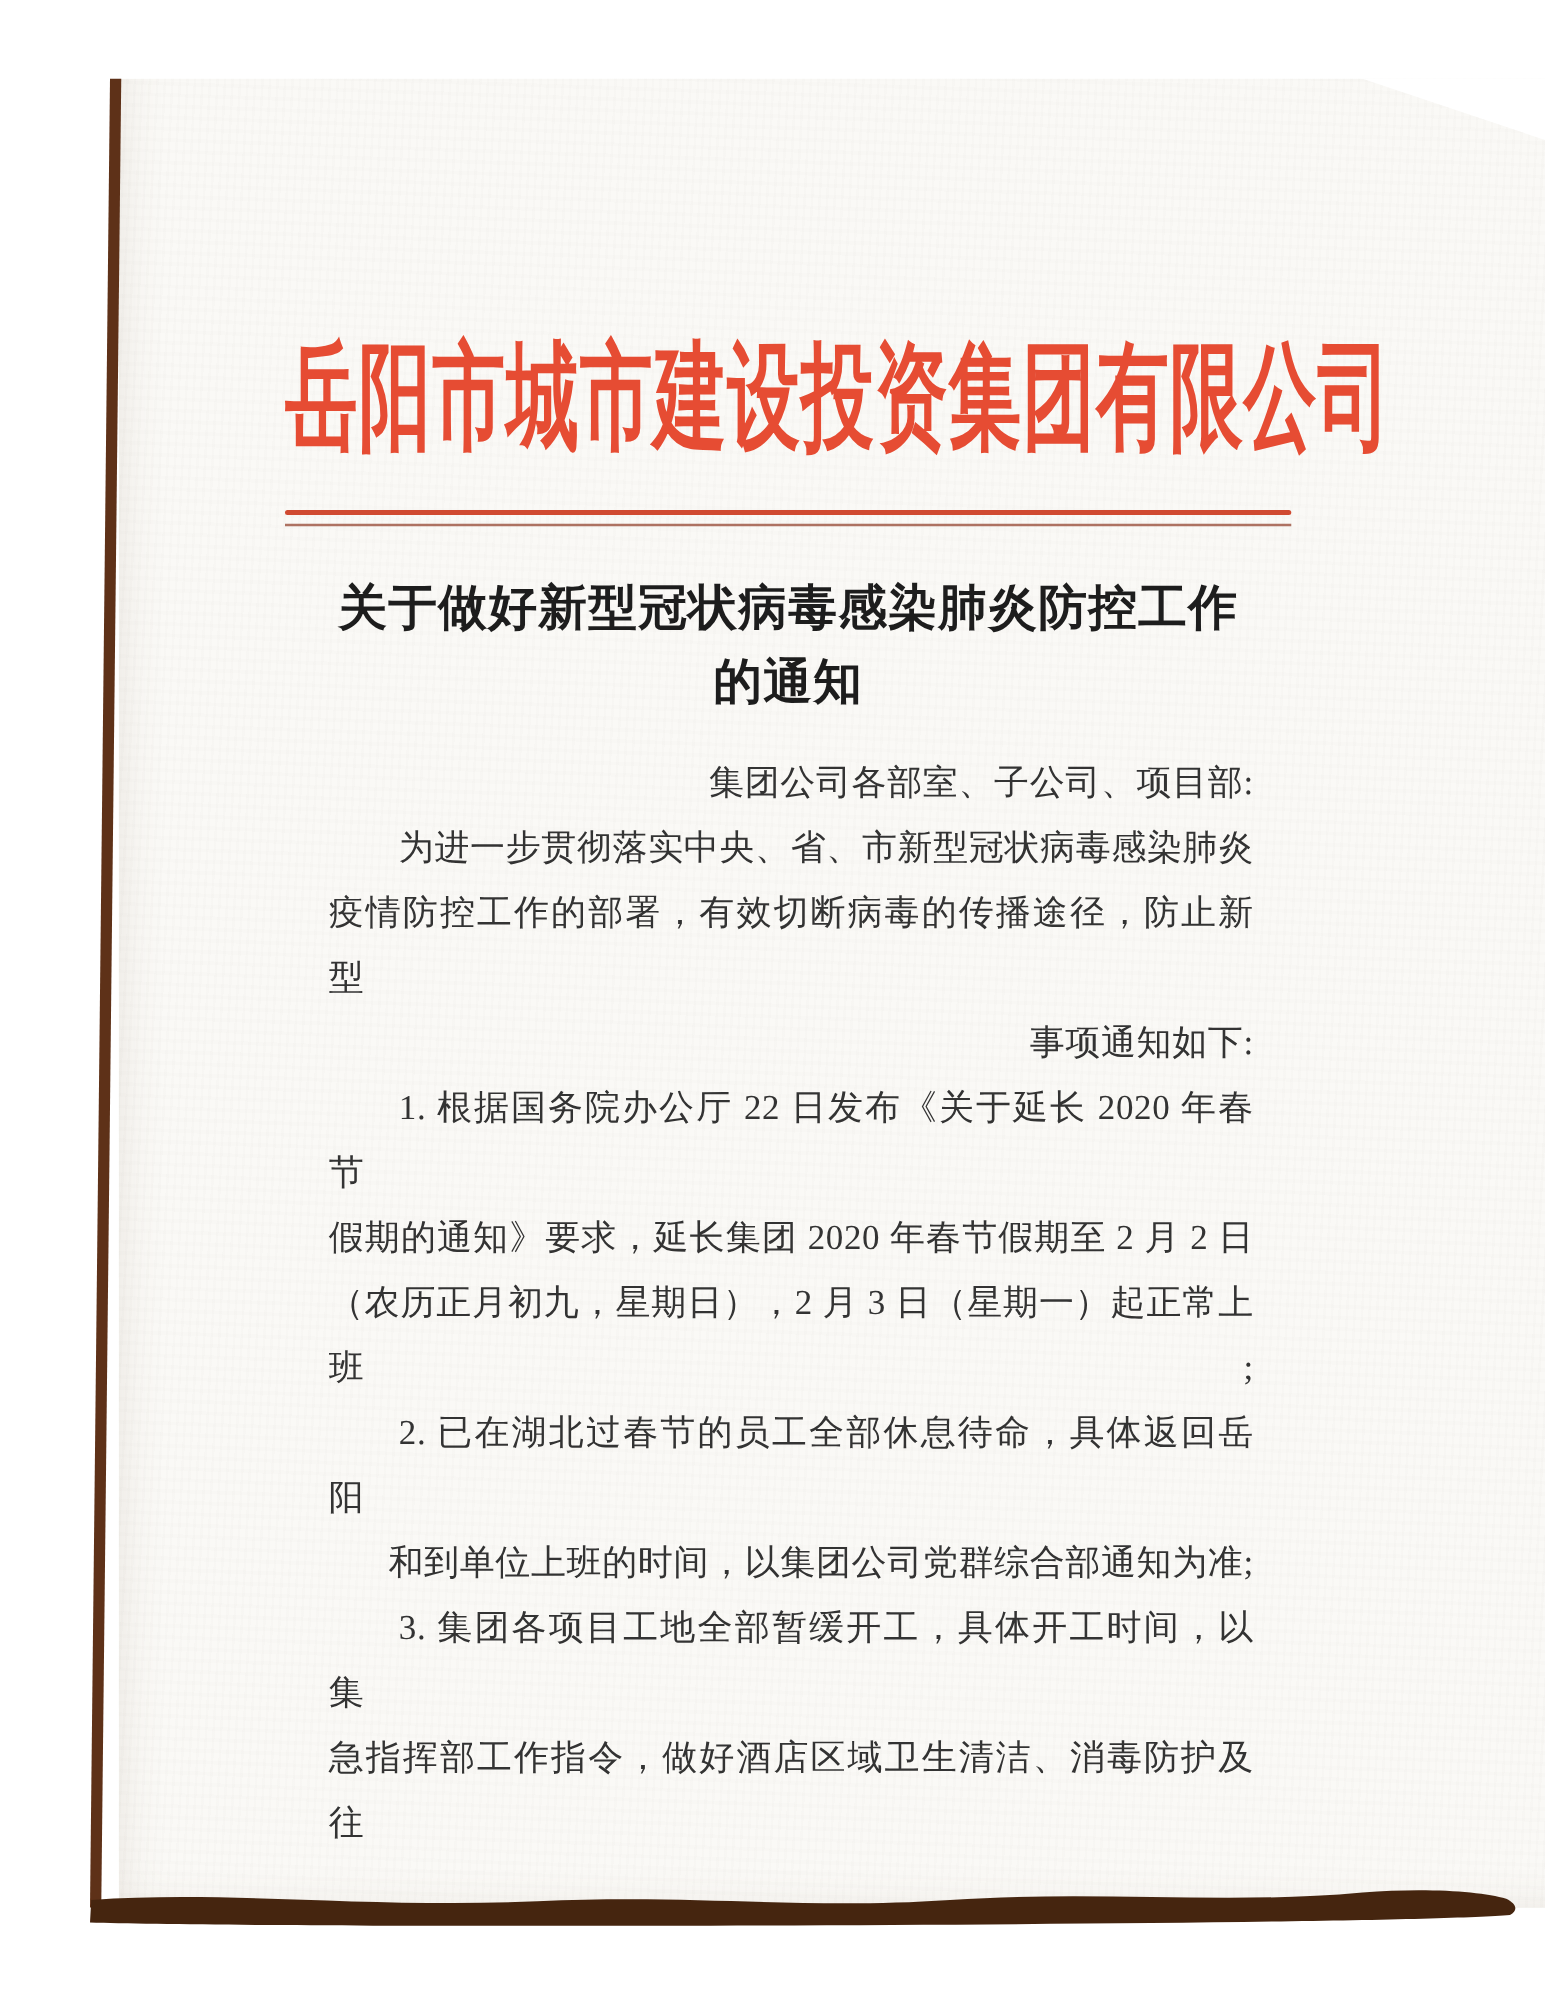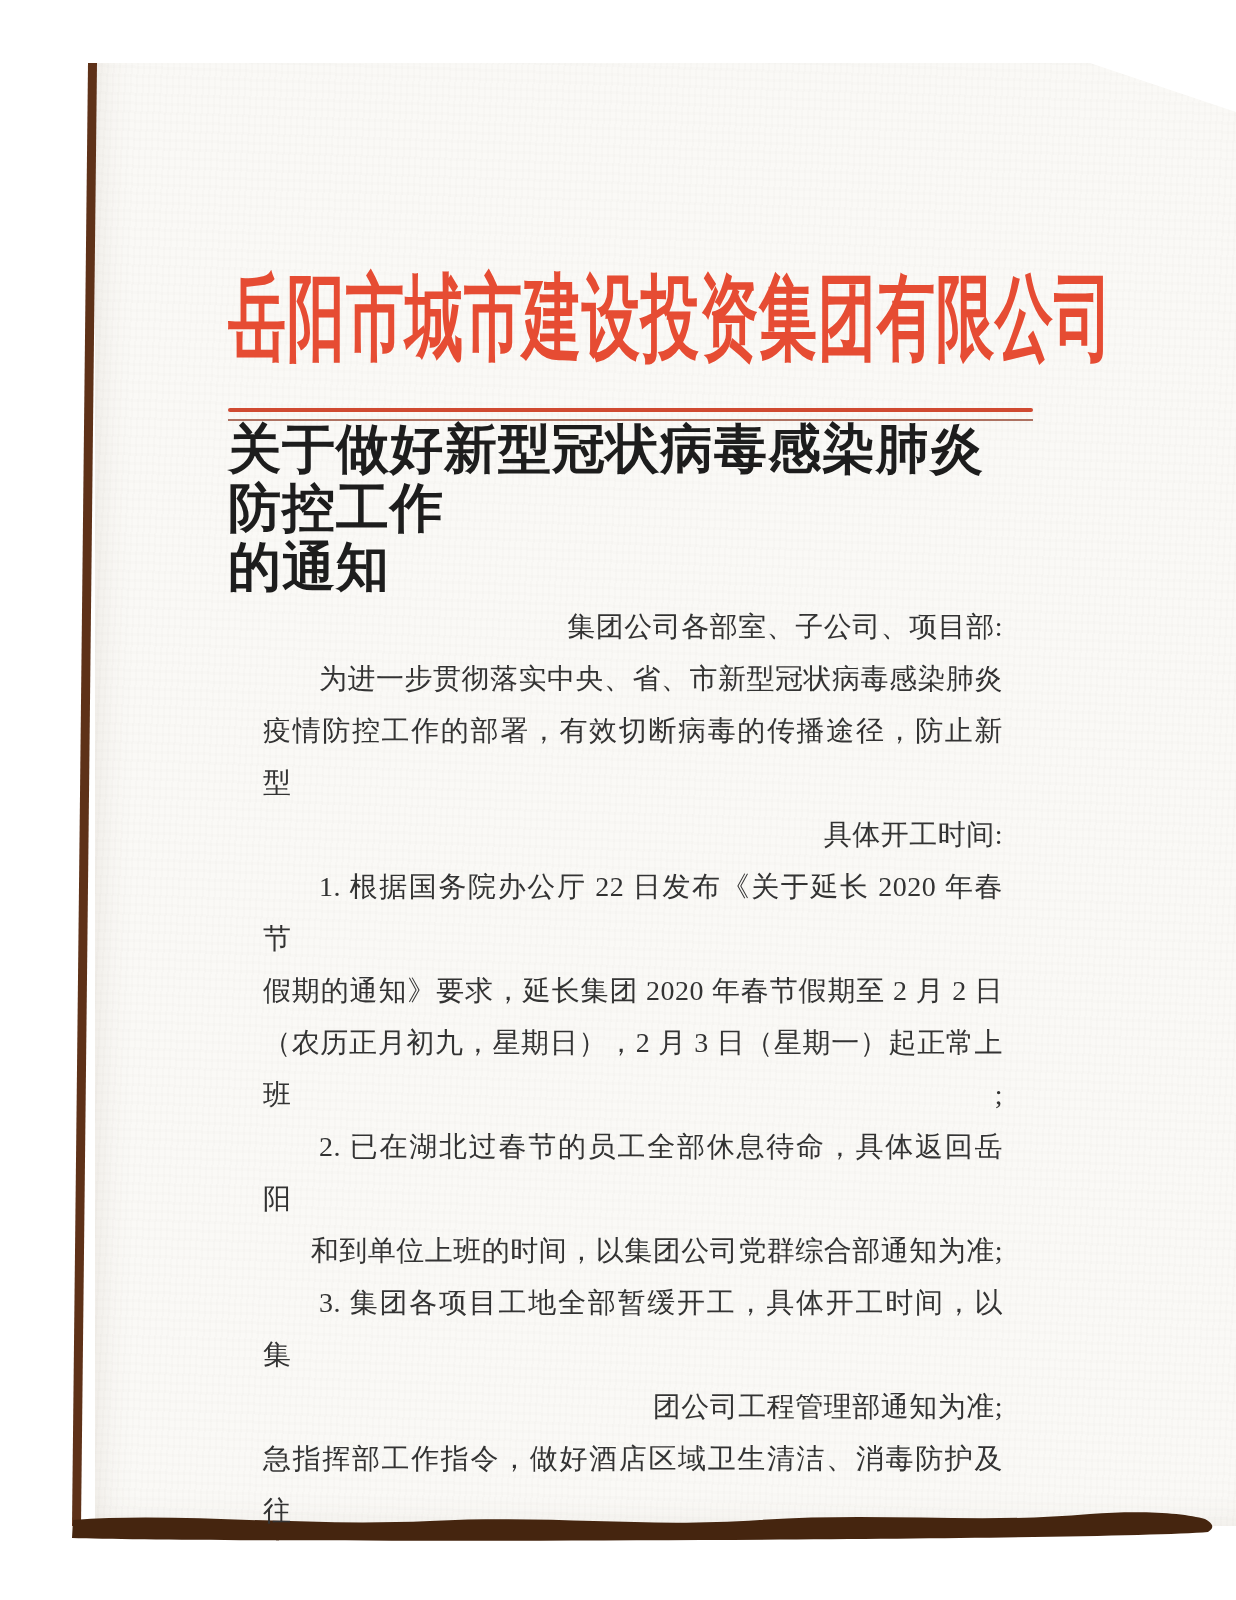--- a/index.html
+++ b/index.html
@@ -42,23 +42,23 @@
   .rule-thick{
     position:absolute;left:228px;top:408px;width:805px;height:4px;
     background:var(--rule_red,#d04a31);border-radius:2px;
   }
   .rule-thin{
     position:absolute;left:228px;top:419px;width:805px;height:2px;
     background:var(--rule_thin,#a05a48);opacity:.85;
   }
   
   .title{
-    position:absolute;left:228px;top:420px;width:805px;
-    text-align:left;color:var(--title_ink,#1d1d1d);
-    font-size:53px;font-weight:bold;line-height:59px;
+    position:absolute;left:228px;top:457px;width:805px;
+    text-align:center;color:var(--title_ink,#1d1d1d);
+    font-size:39px;font-weight:bold;line-height:59px;
     letter-spacing:1px;
   }
   
   .body{
     position:absolute;left:263px;top:601px;width:740px;
     color:var(--ink,#333333);
     font-size:28px;line-height:52px;letter-spacing:.5px;
   }
   .line{white-space:nowrap;text-align:right;}
   .line.indent{text-indent:56px;}
@@ -90,24 +90,23 @@
 
   <div class="title">
     <div>关于做好新型冠状病毒感染肺炎防控工作</div>
     <div>的通知</div>
   </div>
 
   <div class="body">
       <div class="line">集团公司各部室、子公司、项目部:</div>
       <div class="line indent fill">为进一步贯彻落实中央、省、市新型冠状病毒感染肺炎</div>
       <div class="line fill">疫情防控工作的部署，有效切断病毒的传播途径，防止新型</div>
-      <div class="line">具体开工时间:</div>
+      <div class="line">事项通知如下:</div>
       <div class="line indent fill">1. 根据国务院办公厅 22 日发布《关于延长 2020 年春节</div>
       <div class="line fill">假期的通知》要求，延长集团 2020 年春节假期至 2 月 2 日</div>
       <div class="line fill">（农历正月初九，星期日），2 月 3 日（星期一）起正常上班;</div>
       <div class="line indent fill">2. 已在湖北过春节的员工全部休息待命，具体返回岳阳</div>
       <div class="line">和到单位上班的时间，以集团公司党群综合部通知为准;</div>
       <div class="line indent fill">3. 集团各项目工地全部暂缓开工，具体开工时间，以集</div>
-      <div class="line">团公司工程管理部通知为准;</div>
       <div class="line fill">急指挥部工作指令，做好酒店区域卫生清洁、消毒防护及往</div>
     </div>
 
 </div>
 
 </body></html>

